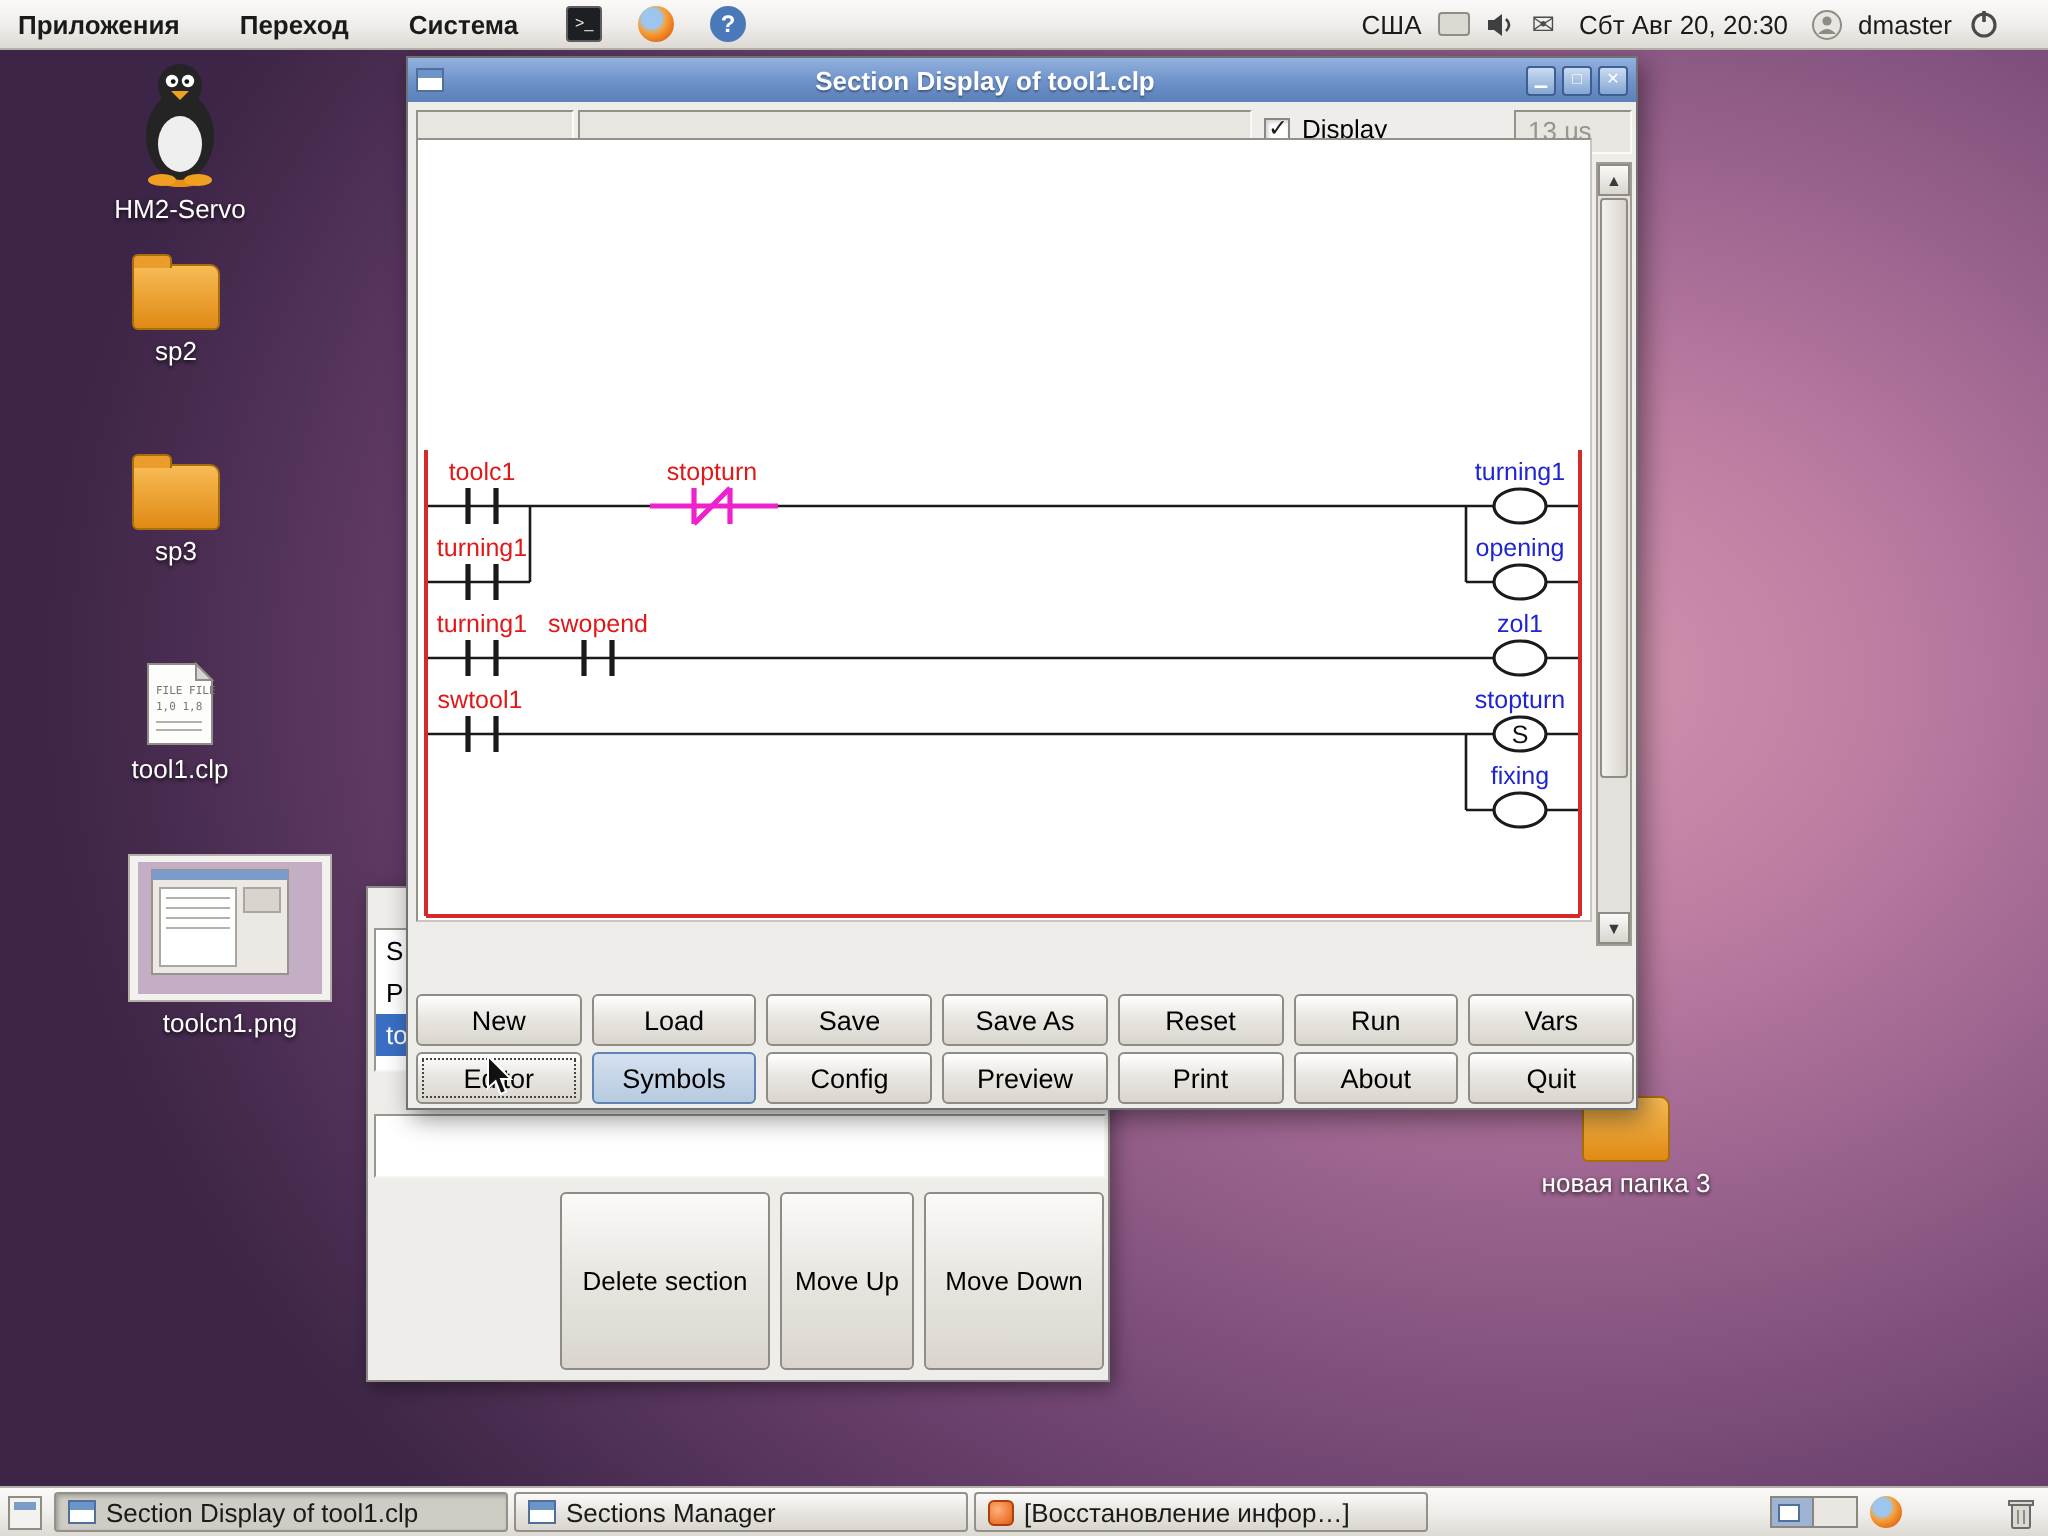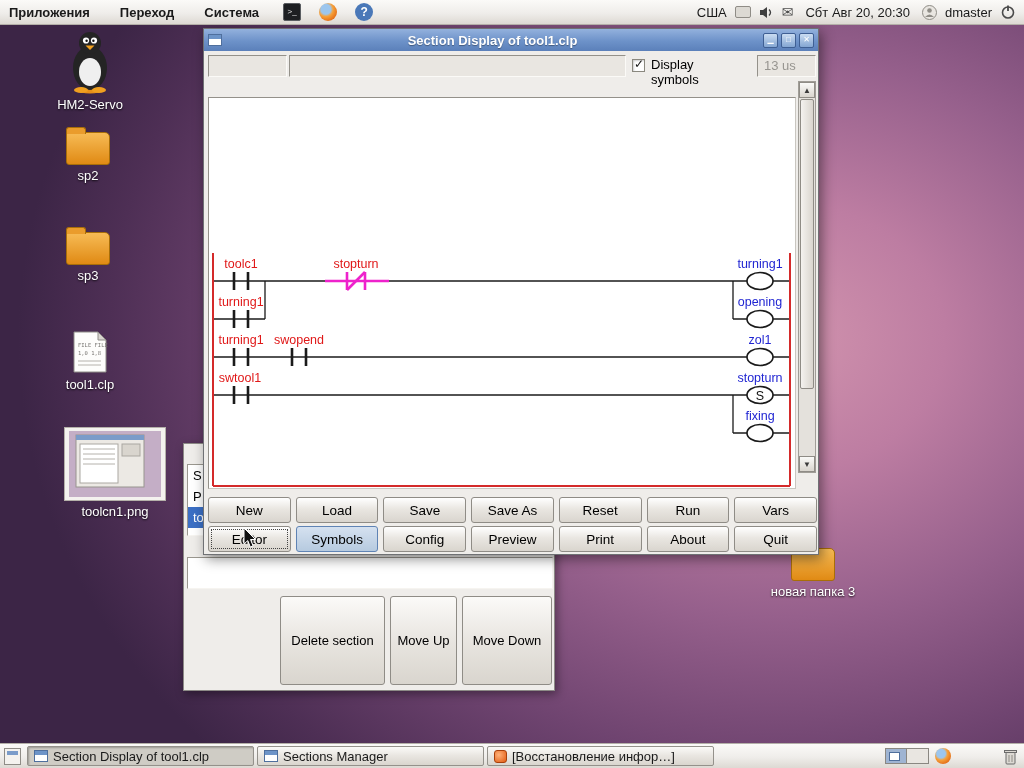--- a/index.html
+++ b/index.html
@@ -13,21 +13,21 @@
            display:flex; align-items:center; font-size:13px; color:#1a1a1a; }
   .panel.top { top:0; border-bottom:1px solid #b3afa8; }
   .panel.bottom { bottom:0; border-top:1px solid #b3afa8; }
   .menus { display:flex; align-items:center; height:100%;gap:12px; }
   .menu { padding:0 9px; font-weight:bold; height:100%; display:flex; align-items:center; cursor:default; }
   .launcher { width:18px; height:18px; margin:0 3px; display:inline-flex; align-items:center; justify-content:center; border-radius:3px; }
   .term { background:#1d1f22; border:1px solid #5a5d61; color:#e8e8e8; font-size:8px; border-radius:2px; }
   .term-glyph { transform:translateY(-1px); }
   .ff { border-radius:50%; background:radial-gradient(circle at 38% 35%, #9cc6ee 0 30%, #f6a13a 45%, #e06310 82%, #b34a08 100%); }
   .help { border-radius:50%; background:#4a78b8; color:#fff; font-weight:bold; font-size:12px; }
-  .indicators { margin-left:auto; display:flex; align-items:center; gap:8px; padding-right:8px; }
+  .indicators { margin-left:auto; display:flex; align-items:center; gap:8px; padding-right:24px; }
   .kbd-ic { width:16px; height:12px; background:#dcd9d3; border:1px solid #8f8c86; border-radius:2px; }
   .env { font-size:14px; color:#4d4d4d; }
   .clock { padding:0 4px; }
 
   
   .desk-icon { position:absolute; width:110px; display:flex; flex-direction:column; align-items:center; z-index:1; }
   .desk-label { margin-top:3px; font-size:13px; color:#fff; text-shadow:0 1px 2px rgba(0,0,0,.85); text-align:center; white-space:nowrap; }
   .folder { width:44px; height:33px; position:relative; background:linear-gradient(#f7bb55,#e08a14); border:1px solid #a86e08; border-radius:2px 5px 3px 3px; }
   .folder::before { content:""; position:absolute; top:-6px; left:-1px; width:18px; height:6px; background:#ea9c2c; border:1px solid #a86e08; border-bottom:none; border-radius:3px 3px 0 0; }
   .fi { font-family:"DejaVu Sans Mono", monospace; font-size:5.5px; fill:#787672; }
@@ -59,21 +59,21 @@
   .toolbar { position:absolute; left:0; top:22px; width:534px; height:30px; }
   .field { position:absolute; top:4px; height:22px; background:#e9e6e1;
            border:1px solid; border-color:#94918a #fbfaf7 #fbfaf7 #94918a; }
   .f1 { left:4px; width:79px; }
   .f2 { left:85px; width:337px; }
   .f3 { left:553px; width:59px; color:#979590; font-size:13px; line-height:20px; padding-left:6px; }
   .chk { position:absolute; left:428px; top:8px; width:13px; height:13px; background:#fff;
          border:1px solid #8a887f; box-shadow:inset 1px 1px 2px rgba(0,0,0,.2); }
   .chk::after { content:"✓"; position:absolute; left:1px; top:-3px; font-size:12px; color:#1a1a1a; }
   .chk-label { position:absolute; left:447px; top:6px; font-size:13px; }
-  .ladder { position:absolute; left:4px; top:68px; width:588px; height:392px; background:#fff;
+  .ladder { position:absolute; left:4px; top:40px; width:588px; height:392px; background:#fff;
             border:1px solid; border-color:#94918a #c9c6c0 #c9c6c0 #94918a; }
   .ladder-svg text { font-family:"Liberation Sans", sans-serif; font-size:12.5px; text-anchor:middle; }
   .wires line { stroke:#1a1a1a; stroke-width:1.3; }
   .rails line { stroke:#d42a2a; stroke-width:2; }
   .bars line  { stroke:#1a1a1a; stroke-width:2.6; }
   .hl line    { stroke:#ee22cc; stroke-width:2.6; }
   .coil { fill:#fff; stroke:#1a1a1a; stroke-width:1.6; }
   .lr { fill:#e01818; } .lb { fill:#2025d2; } .ls { fill:#111; font-size:11px; }
   .vscroll { position:absolute; left:594px; top:52px; width:18px; height:392px; background:#e4e1dc;
              border:1px solid #a09d97; }

